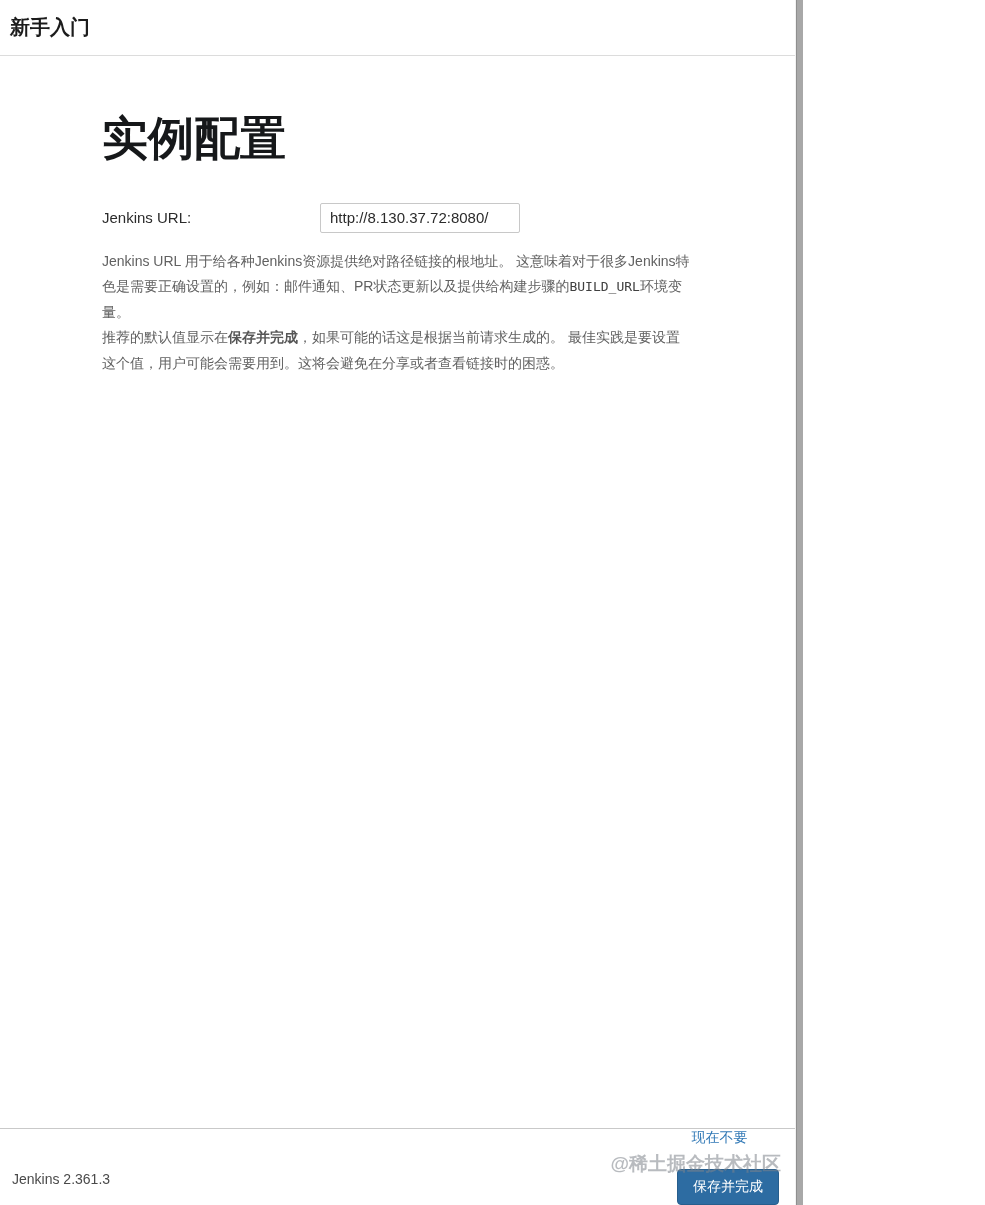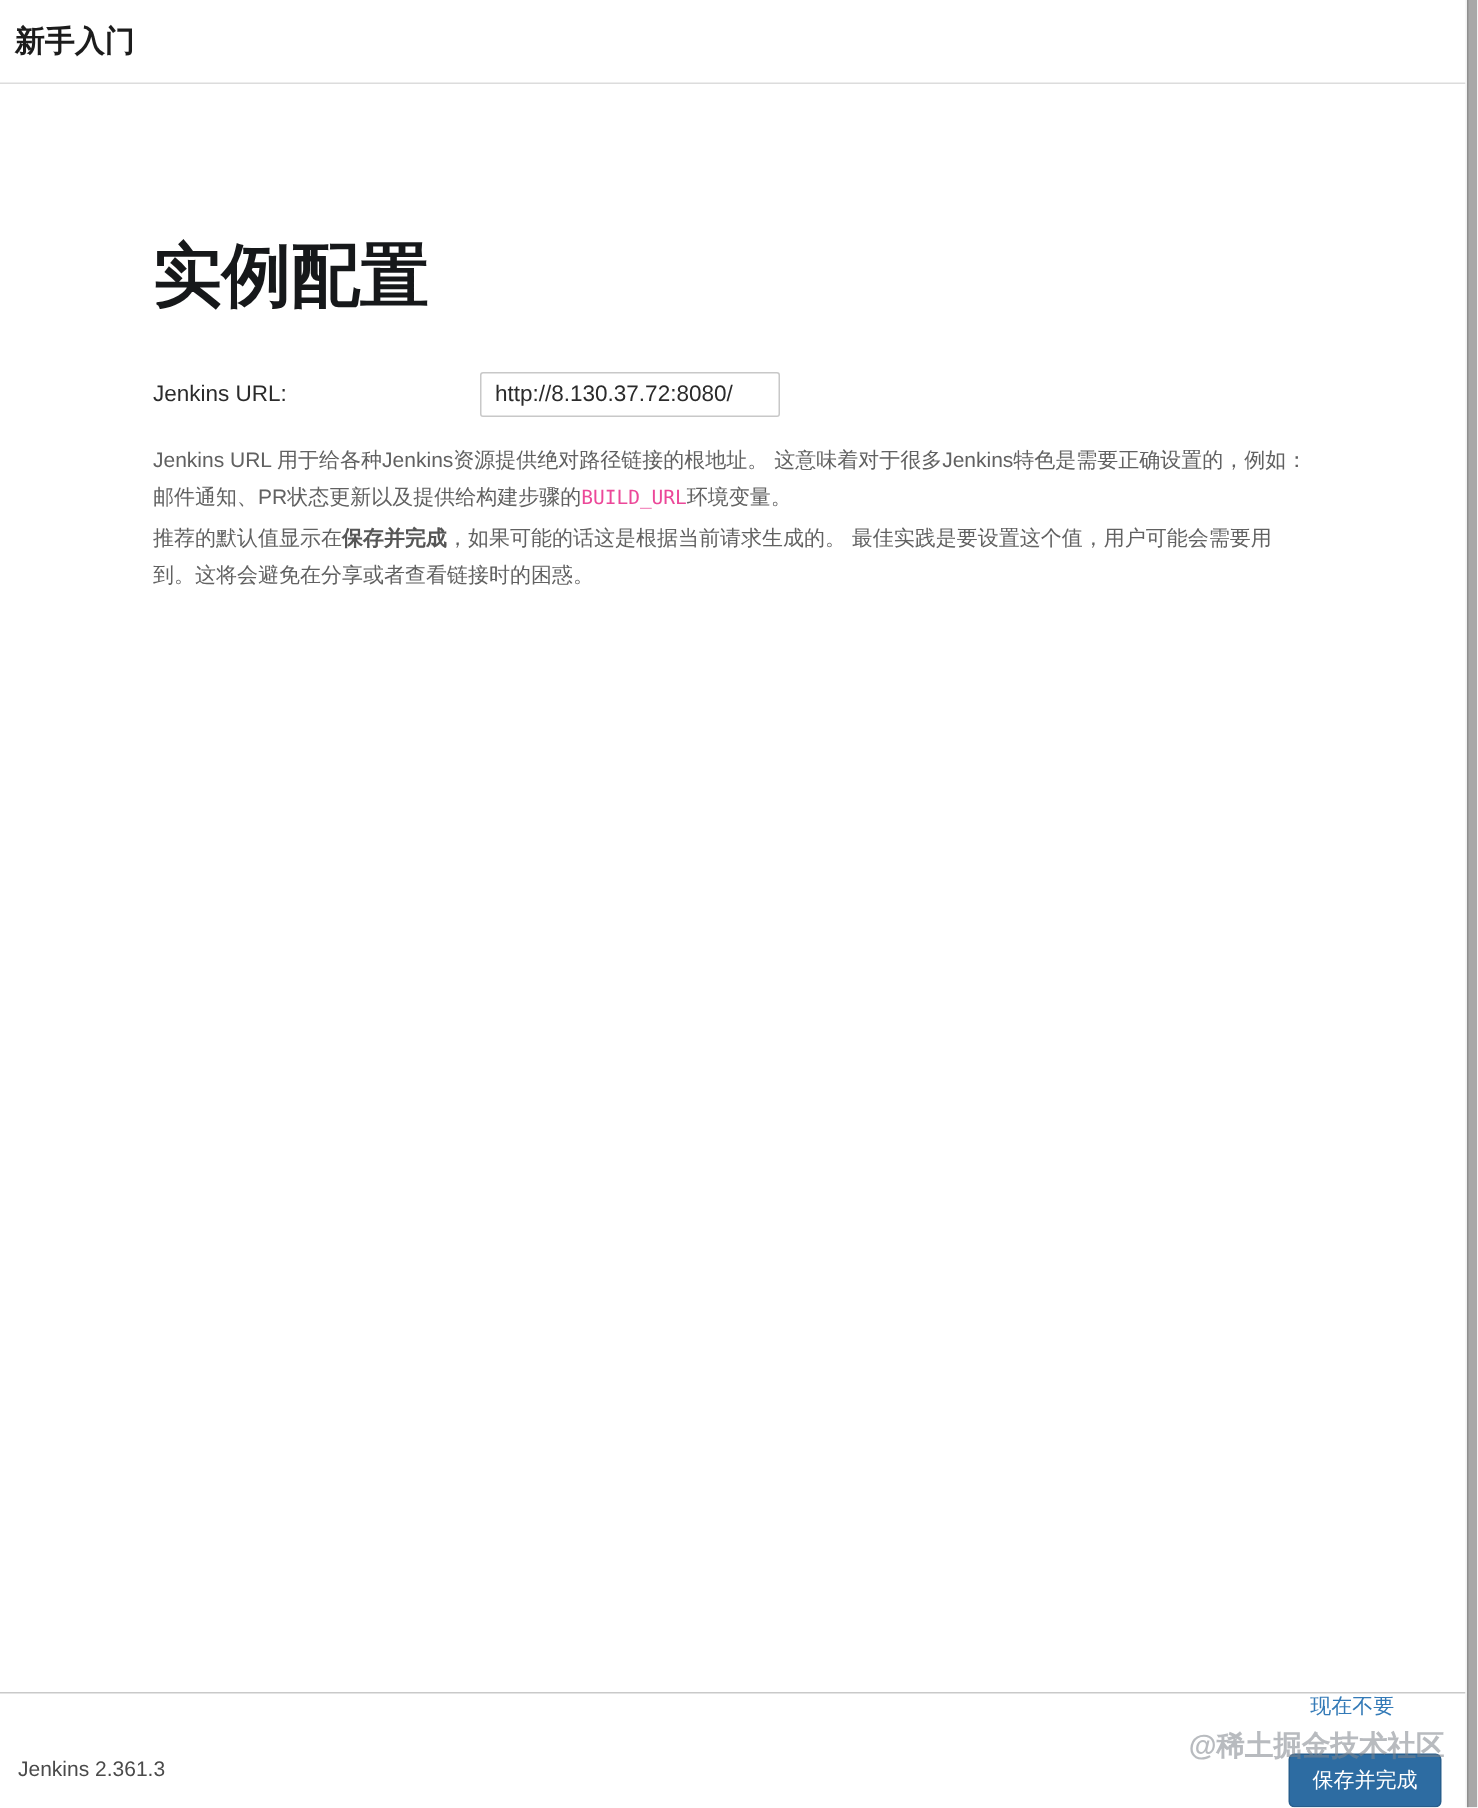--- a/index.html
+++ b/index.html
@@ -3,21 +3,21 @@
 <meta charset="utf-8">
 <style>
   * { box-sizing: border-box; margin: 0; padding: 0; }
   html, body { background: #ffffff; }
   body {
     font-family: "Liberation Sans", "DejaVu Sans", sans-serif;
     width: 985px;
   }
   .page {
     position: relative;
-    width: 985px;
+    width: 803px;
     height: 1205px;
     background: #ffffff;
     overflow: hidden;
   }
   
   .scrollbar-track {
     position: absolute;
     top: 0; right: 0;
     width: 8px; height: 100%;
     background: #f2f2f2;
@@ -54,21 +54,20 @@
     flex: 1 1 auto;
     padding: 56px 105px 0 102px;
     overflow: hidden;
   }
   .page-title {
     font-size: 46px;
     font-weight: bold;
     color: #16181a;
     line-height: 1.15;
     margin-bottom: 38px;
-    margin-top: 45px;
   }
   .form-row {
     display: flex;
     align-items: center;
     margin-bottom: 16px;
   }
   .form-label {
     flex: 0 0 218px;
     font-size: 15px;
     color: #2b2b2b;
@@ -88,21 +87,21 @@
   .help-text {
     font-size: 14px;
     color: #616161;
     line-height: 25.5px;
     max-width: 770px;
   }
   .help-text p { margin: 0; }
   .help-text code {
     font-family: "DejaVu Sans Mono", "Liberation Mono", monospace;
     font-size: 13px;
-    color: #ec4899;
+    color: #404040;
   }
   .help-text strong {
     font-weight: bold;
     color: #565656;
   }
   
   .wizard-footer {
     flex: 0 0 64px;
     display: flex;
     align-items: center;

